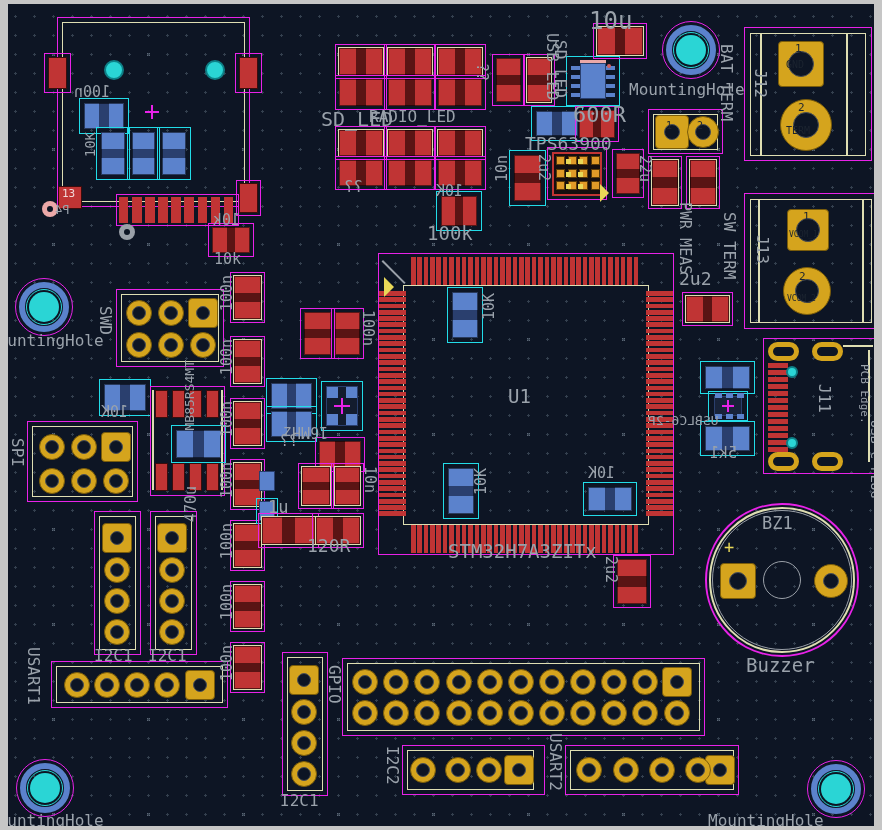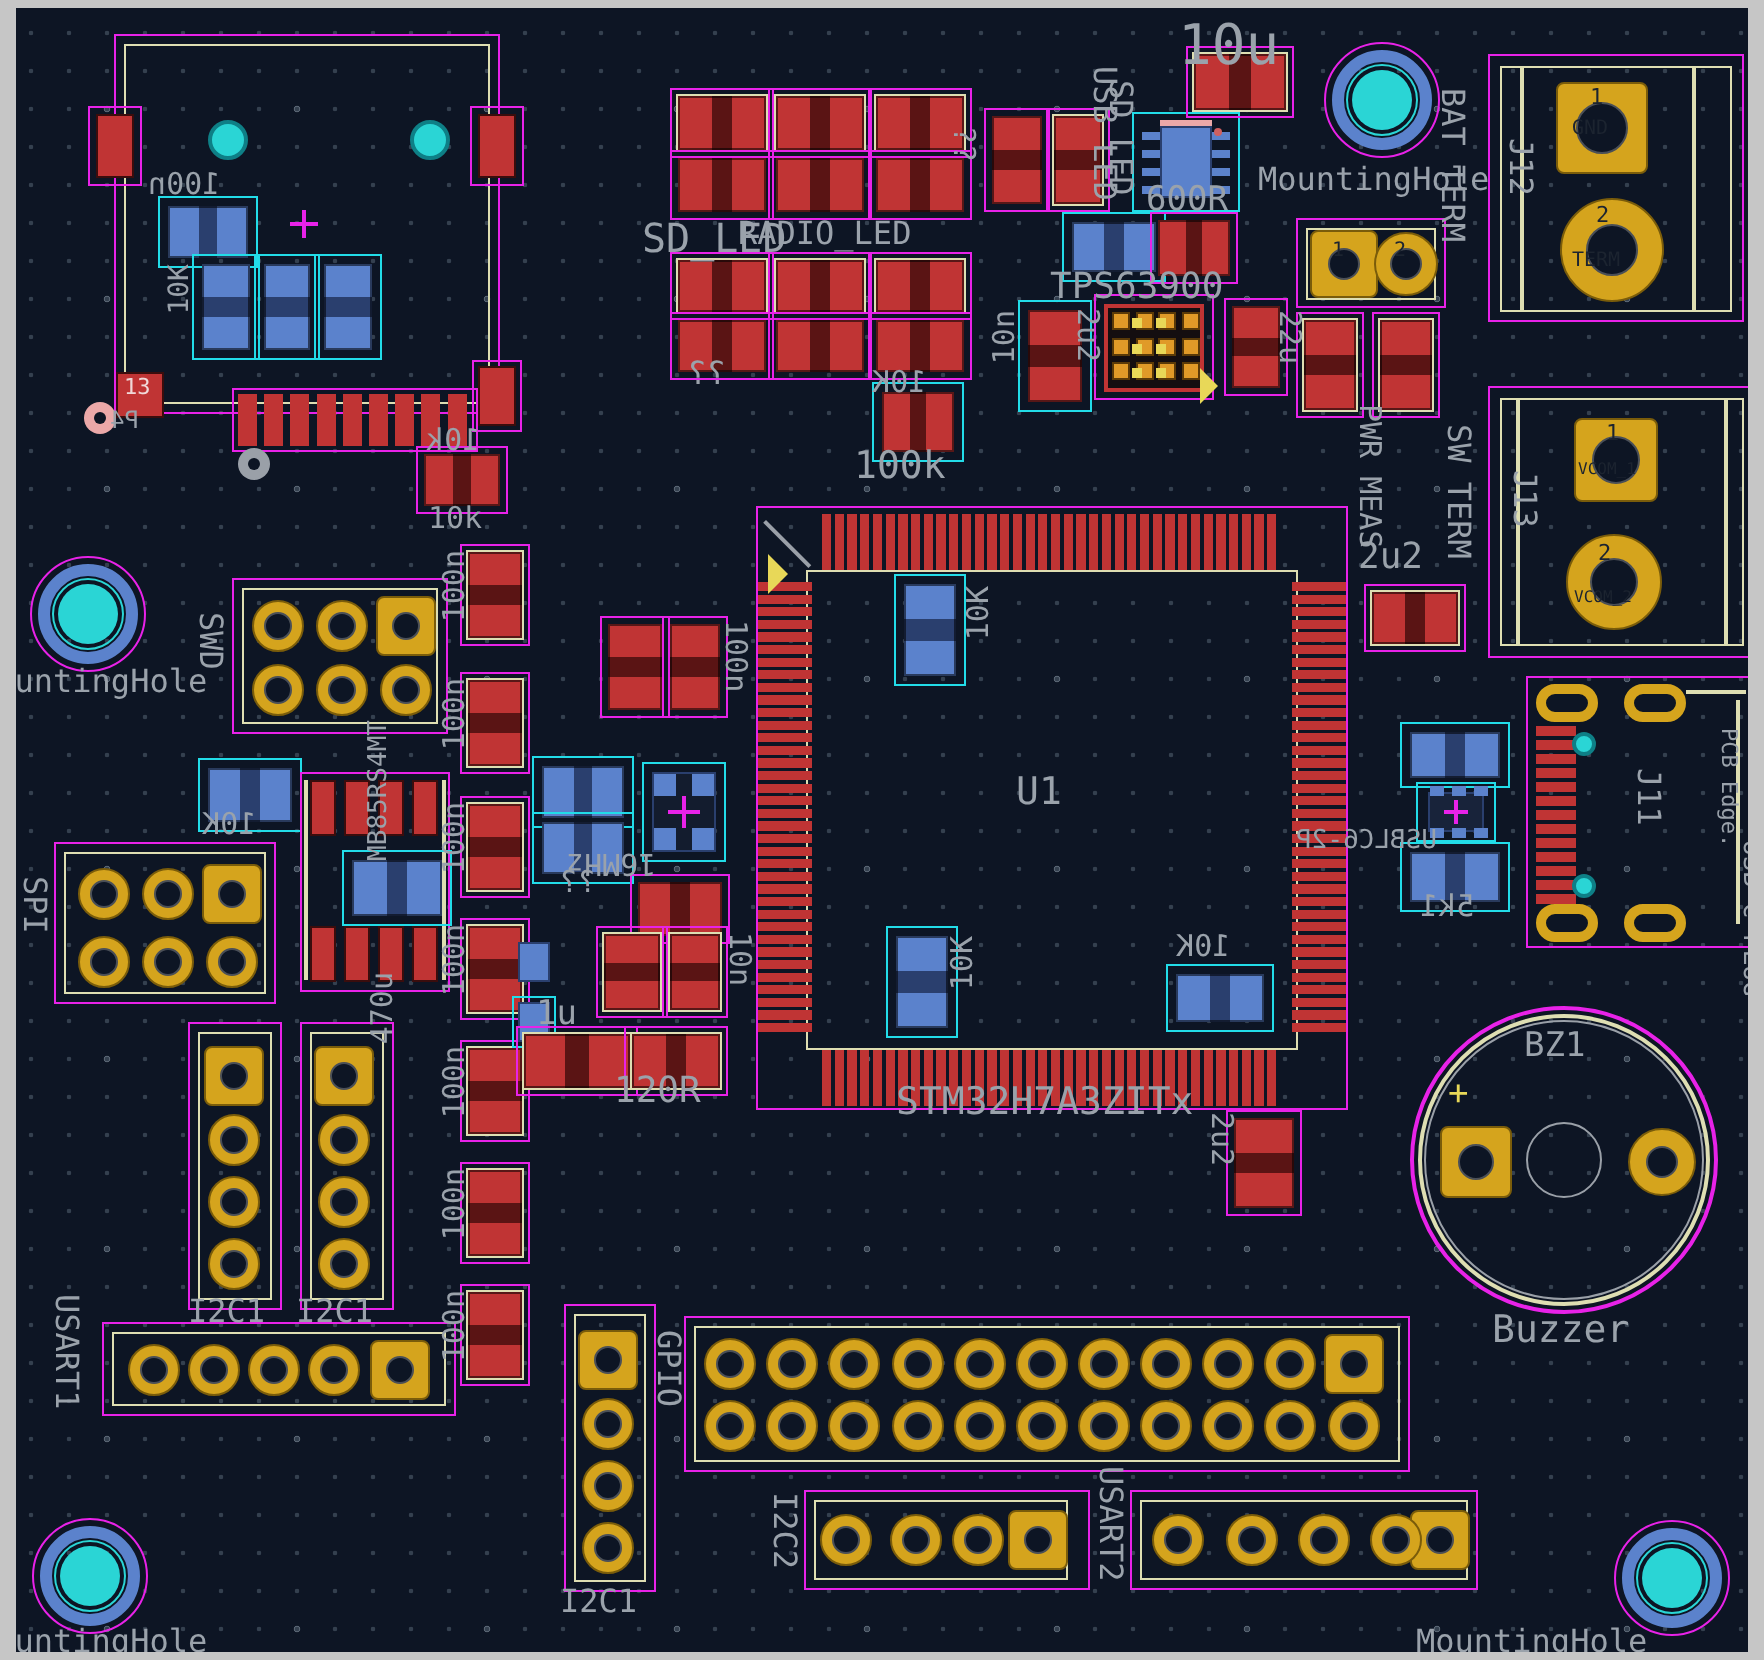--- a/index.html
+++ b/index.html
@@ -442,23 +442,23 @@
     <div class="tx k-hm" style="left: 344px; top: 179px; font-size: 16px; color: rgb(154, 162, 171);">??</div>
     <div class="tx k-v" style="left: 474px; top: 63px; font-size: 15px; color: rgb(154, 162, 171);">??</div>
     <div class="tx" style="left: 321px; top: 109px; font-size: 20px; color: rgb(154, 162, 171);">SD_LED</div>
     <div class="tx" style="left: 369px; top: 109px; font-size: 16px; color: rgb(154, 162, 171);">RADIO_LED</div>
     <div class="tx k-hm" style="left: 436px; top: 184px; font-size: 15px; color: rgb(154, 162, 171);">10K</div>
     <div class="tx" style="left: 427px; top: 224px; font-size: 19px; color: rgb(154, 162, 171);">100k</div>
     <div class="tx k-vm" style="left: 495px; top: 155px; font-size: 15px; color: rgb(154, 162, 171);">10n</div>
     <div class="tx k-v" style="left: 536px; top: 154px; font-size: 15px; color: rgb(154, 162, 171);">2u2</div>
     <div class="tx k-v" style="left: 544px; top: 33px; font-size: 16px; color: rgb(154, 162, 171);">USB LED</div>
     <div class="tx k-v" style="left: 552px; top: 40px; font-size: 16px; color: rgb(154, 162, 171);">SD LED</div>
-    <div class="tx" style="left: 573px; top: 92px; font-size: 17px; color: rgb(154, 162, 171);">600R</div>
+    <div class="tx" style="left: 573px; top: 104px; font-size: 22px; color: rgb(154, 162, 171);">600R</div>
     <div class="tx" style="left: 525px; top: 135px; font-size: 18px; color: rgb(154, 162, 171);">TPS63900</div>
-    <div class="tx" style="left: 589px; top: 9px; font-size: 28px; color: rgb(154, 162, 171); text-align: right;">10u</div>
+    <div class="tx" style="left: 589px; top: 9px; font-size: 24px; color: rgb(154, 162, 171); text-align: right;">10u</div>
     <div class="tx" style="left: 629px; top: 82px; font-size: 16px; color: rgb(154, 162, 171);">MountingHole</div>
     <div class="tx k-v" style="left: 718px; top: 44px; font-size: 16px; color: rgb(154, 162, 171);">BAT TERM</div>
     <div class="tx k-v" style="left: 637px; top: 155px; font-size: 15px; color: rgb(154, 162, 171);">22u</div>
     <div class="tx k-v" style="left: 677px; top: 202px; font-size: 15px; color: rgb(154, 162, 171);">PWR MEAS</div>
     <div class="tx" style="left: 679px; top: 270px; font-size: 18px; color: rgb(154, 162, 171);">2u2</div>
     <div class="tx k-v" style="left: 721px; top: 212px; font-size: 16px; color: rgb(154, 162, 171);">SW TERM</div>
     <div class="tx k-v" style="left: 752px; top: 69px; font-size: 16px; color: rgb(154, 162, 171);">J12</div>
     <div class="tx k-v" style="left: 754px; top: 235px; font-size: 16px; color: rgb(154, 162, 171);">J13</div>
     <div class="tx" style="left: 795px; top: 43px; font-size: 11px; color: rgb(28, 36, 48);">1</div>
     <div class="tx" style="left: 786px; top: 60px; font-size: 10px; color: rgb(28, 36, 48);">GND</div>

